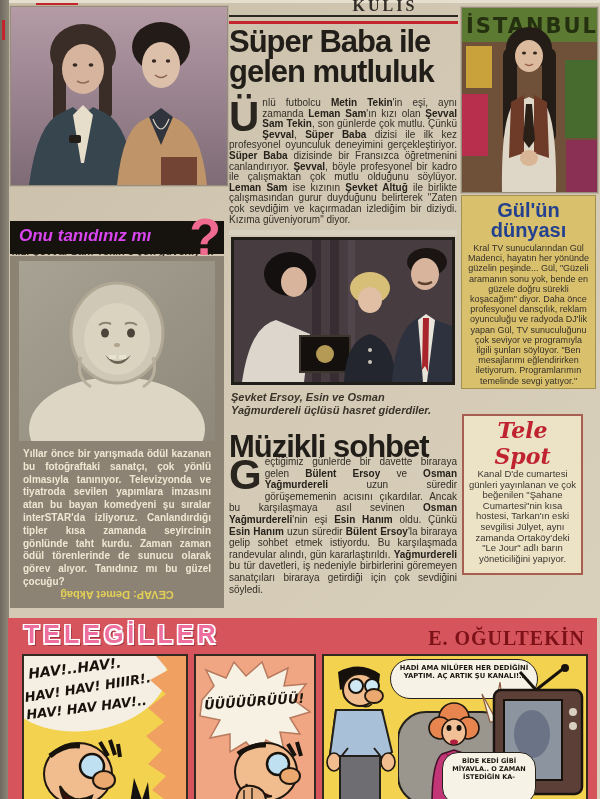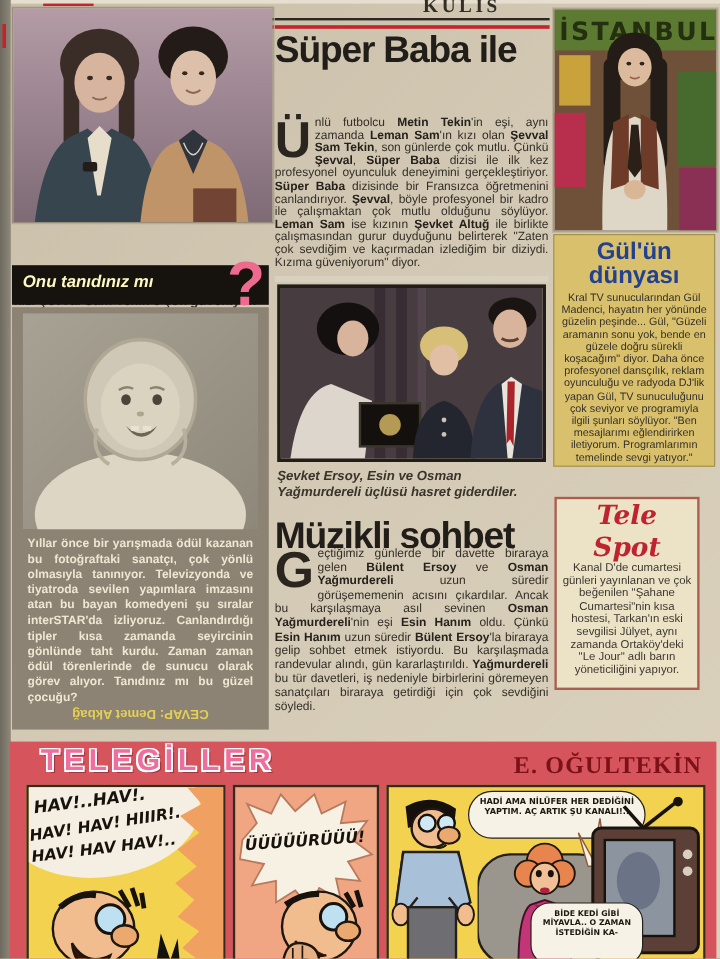--- a/index.html
+++ b/index.html
@@ -20,42 +20,42 @@
   .headline{color:#211d18;font-weight:800;font-size:31px;line-height:0.98;letter-spacing:-1px;}
   
   .bodytext{font-size:10px;line-height:10.6px;color:#332e27;text-align:justify;font-weight:500;}
   .bodytext b{color:#26211b;}
   .dropcap{float:left;font-size:42px;line-height:34px;font-weight:bold;padding:2px 3px 0 0;color:#2a251f;}
   
   .photo-frame{border:1px solid #978d7c;box-shadow:0 0 0 1px #bdb39e;}
   .caption{font-size:11px;line-height:12.5px;font-weight:bold;font-style:italic;color:#3a332a;}
   
   .quiz-banner{left:10px;top:221px;width:214px;height:33px;background:#16120e;}
-  .quiz-title{position:absolute;left:9px;top:5px;font-size:14px;font-weight:800;font-style:italic;
-              color:#fef9c3;letter-spacing:0px;}
+  .quiz-title{position:absolute;left:9px;top:5px;font-size:17px;font-weight:800;font-style:italic;
+              color:#d946ef;letter-spacing:0px;}
   .q-mark{position:absolute;right:3px;top:-10px;font-size:52px;font-weight:800;color:#ee6a8e;line-height:1;}
   .quiz-box{left:10px;top:256px;width:214px;height:352px;background:#8c8375;}
   .quiz-text{position:absolute;left:13px;top:192px;width:188px;font-size:10px;line-height:12.8px;
              font-weight:bold;color:#efe7d2;text-align:justify;}
   .quiz-answer{position:absolute;left:0;top:333px;width:100%;text-align:center;font-size:11px;
                font-weight:bold;color:#e3cf56;transform:rotate(180deg);}
   
   .gul-box{left:461px;top:195px;width:135px;height:194px;background:#d9c06c;border:1px solid #a3924f;
            box-sizing:border-box;padding:3px 5px;}
   .gul-head{font-size:20px;line-height:20px;font-weight:800;color:#23418f;text-align:center;margin:1px 0 3px 0;}
   .gul-body{font-size:9px;line-height:10.2px;color:#35302a;text-align:center;font-weight:500;}
   
   .telespot{left:462px;top:414px;width:121px;height:161px;background:#ece3c6;border:2px solid #a85f52;
             box-sizing:border-box;padding:1px 4px;}
   .telespot-title{font-family:"DejaVu Serif",serif;font-style:italic;font-weight:bold;font-size:22px;
                   color:#c02330;text-align:center;line-height:26px;}
   .telespot-body{font-size:9.5px;line-height:10.6px;color:#3c3630;text-align:center;font-weight:500;}
   
   .comic{left:8px;top:618px;width:589px;height:181px;background:#d6545c;}
-  .comic-title{position:absolute;left:26px;top:2px;font-size:25px;font-weight:800;letter-spacing:4px;
+  .comic-title{position:absolute;left:16px;top:2px;font-size:25px;font-weight:800;letter-spacing:4px;
                color:#ee6f9e;text-shadow:-1.5px -1.5px 0 #fff,1.5px -1.5px 0 #fff,-1.5px 1.5px 0 #fff,
                1.5px 1.5px 0 #fff,2.5px 2.5px 0 rgba(90,20,30,.45);}
   .comic-author{position:absolute;right:12px;top:9px;font-family:Liberation Serif, serif;
                 font-weight:bold;font-size:20px;color:#7c1218;letter-spacing:1px;}
   .panel{position:absolute;top:36px;height:150px;border:2px solid #342a1f;box-sizing:border-box;overflow:hidden;}
   .p1{left:14px;width:166px;background:#f2d24e;}
   .p2{left:186px;width:122px;background:#f0a583;}
   .p3{left:314px;width:266px;background:#f2d24e;}
   .sfx{position:absolute;font-family:"DejaVu Sans",sans-serif;font-weight:800;font-style:italic;
        color:#17120c;white-space:nowrap;}
@@ -106,20 +106,21 @@
       <path d="M106,178 q6,-58 28,-66 l10,-5 q6,8 12,0 l10,5 q24,10 30,66 z" fill="#bf9468"></path>
       <path d="M138,110 l12,-9 12,9 l-12,28 z" fill="#30343c"></path>
       <path d="M142,112 q8,20 16,0" stroke="#d8d2c4" stroke-width="1.2" fill="none"></path>
       <rect x="150" y="150" width="36" height="28" fill="#5e2f26" opacity="0.8"></rect>
     </svg>
   </div>
   <div class="abs caption" style="left:12px;top:188px;width:213px;margin-top:44px;">Anne Leman Sam, oyunculuğa soyunan kızı Şevval Sam Tekin'e çok güveniyor.</div>
 
   <div class="abs headline" style="left:229px;top:27px;width:230px;">
     <span style="display:block">Süper Baba ile</span>
+    <span style="display:block">gelen mutluluk</span>
   </div>
   <div class="abs bodytext" style="left:229px;top:98px;width:228px;height:136px;">
     <span class="dropcap">Ü</span><span>nlü futbolcu <b>Metin Tekin</b>'in eşi, aynı zamanda <b>Leman Sam</b>'ın kızı olan <b>Şevval Sam Tekin</b>, son günlerde çok mutlu. Çünkü <b>Şevval</b>, <b>Süper Baba</b> dizisi ile ilk kez profesyonel oyunculuk deneyimini gerçekleştiriyor. <b>Süper Baba</b> dizisinde bir Fransızca öğretmenini canlandırıyor. <b>Şevval</b>, böyle profesyonel bir kadro ile çalışmaktan çok mutlu olduğunu söylüyor. <b>Leman Sam</b> ise kızının <b>Şevket Altuğ</b> ile birlikte çalışmasından gurur duyduğunu belirterek "Zaten çok sevdiğim ve kaçırmadan izlediğim bir diziydi. Kızıma güveniyorum" diyor.</span>
   </div>
 
   <div class="abs photo-frame" style="left:461px;top:7px;width:135px;height:184px;">
     <svg width="135" height="184" viewBox="0 0 135 184">
       <rect width="135" height="184" fill="#6e5138"></rect>
       <rect x="0" y="0" width="135" height="34" fill="#5d7a32"></rect>
       <text x="4" y="25" font-family="DejaVu Sans" font-size="21" font-weight="bold" fill="#24300f" letter-spacing="2">İSTANBUL</text>

